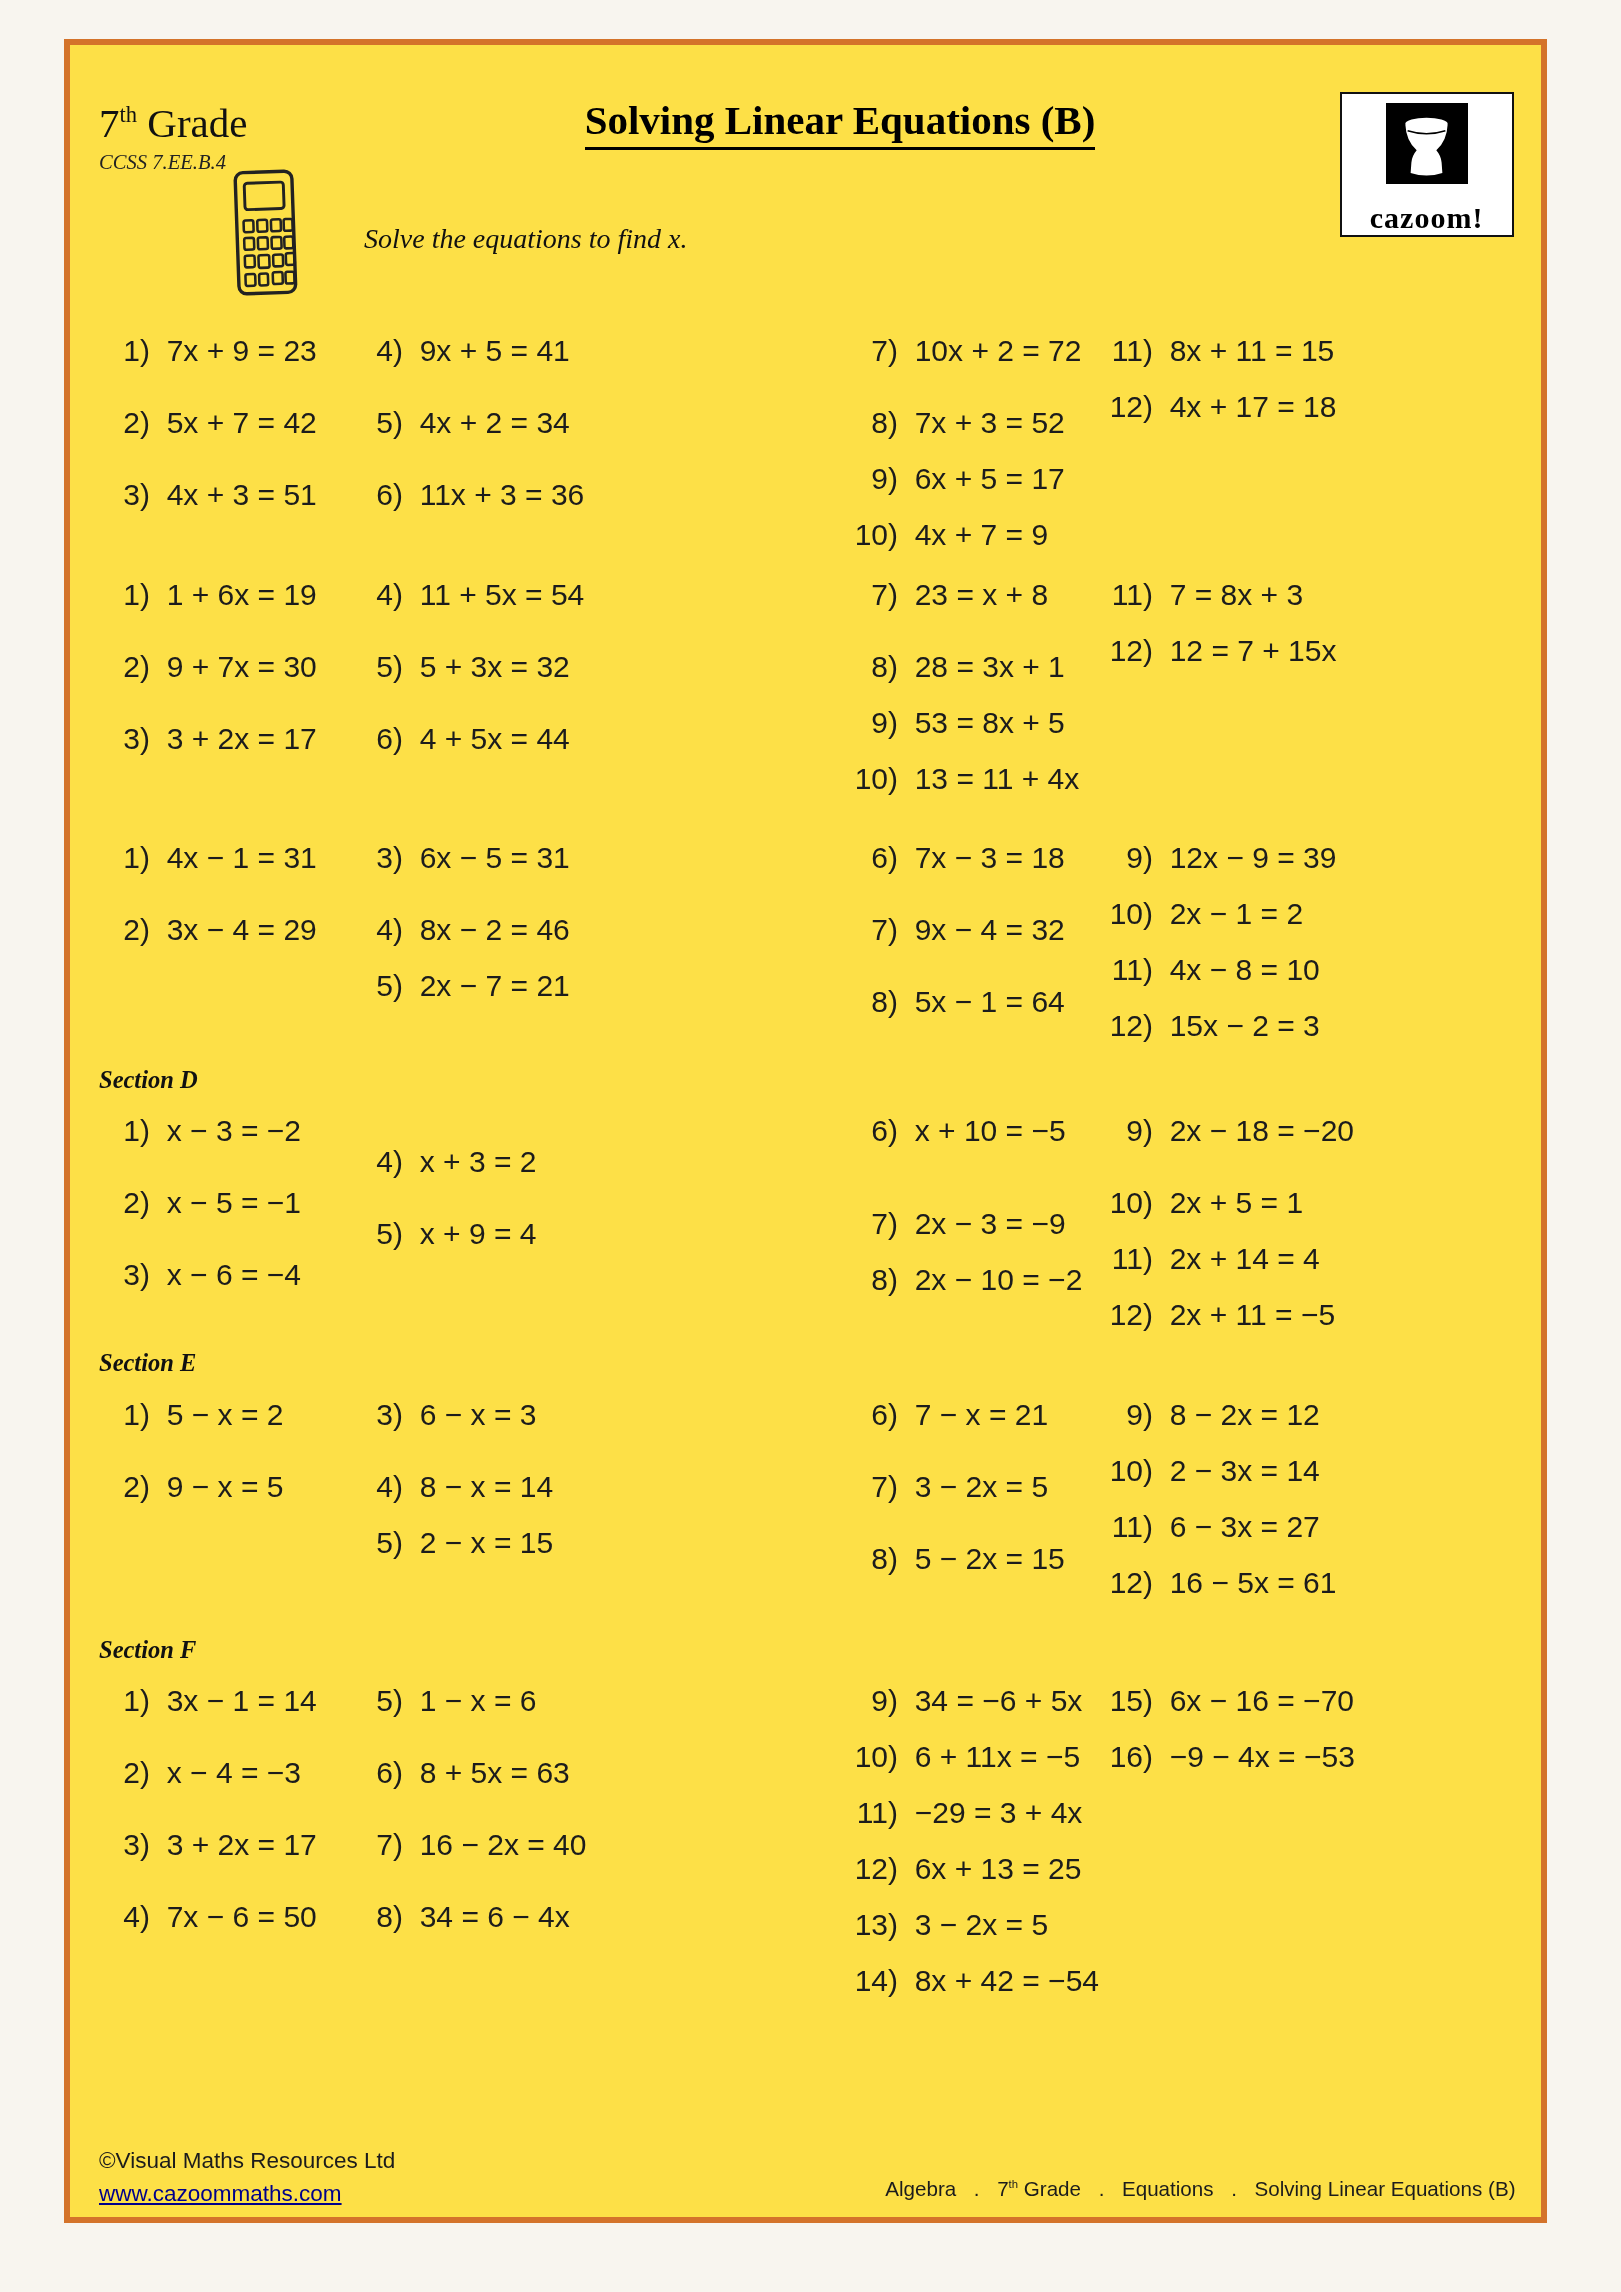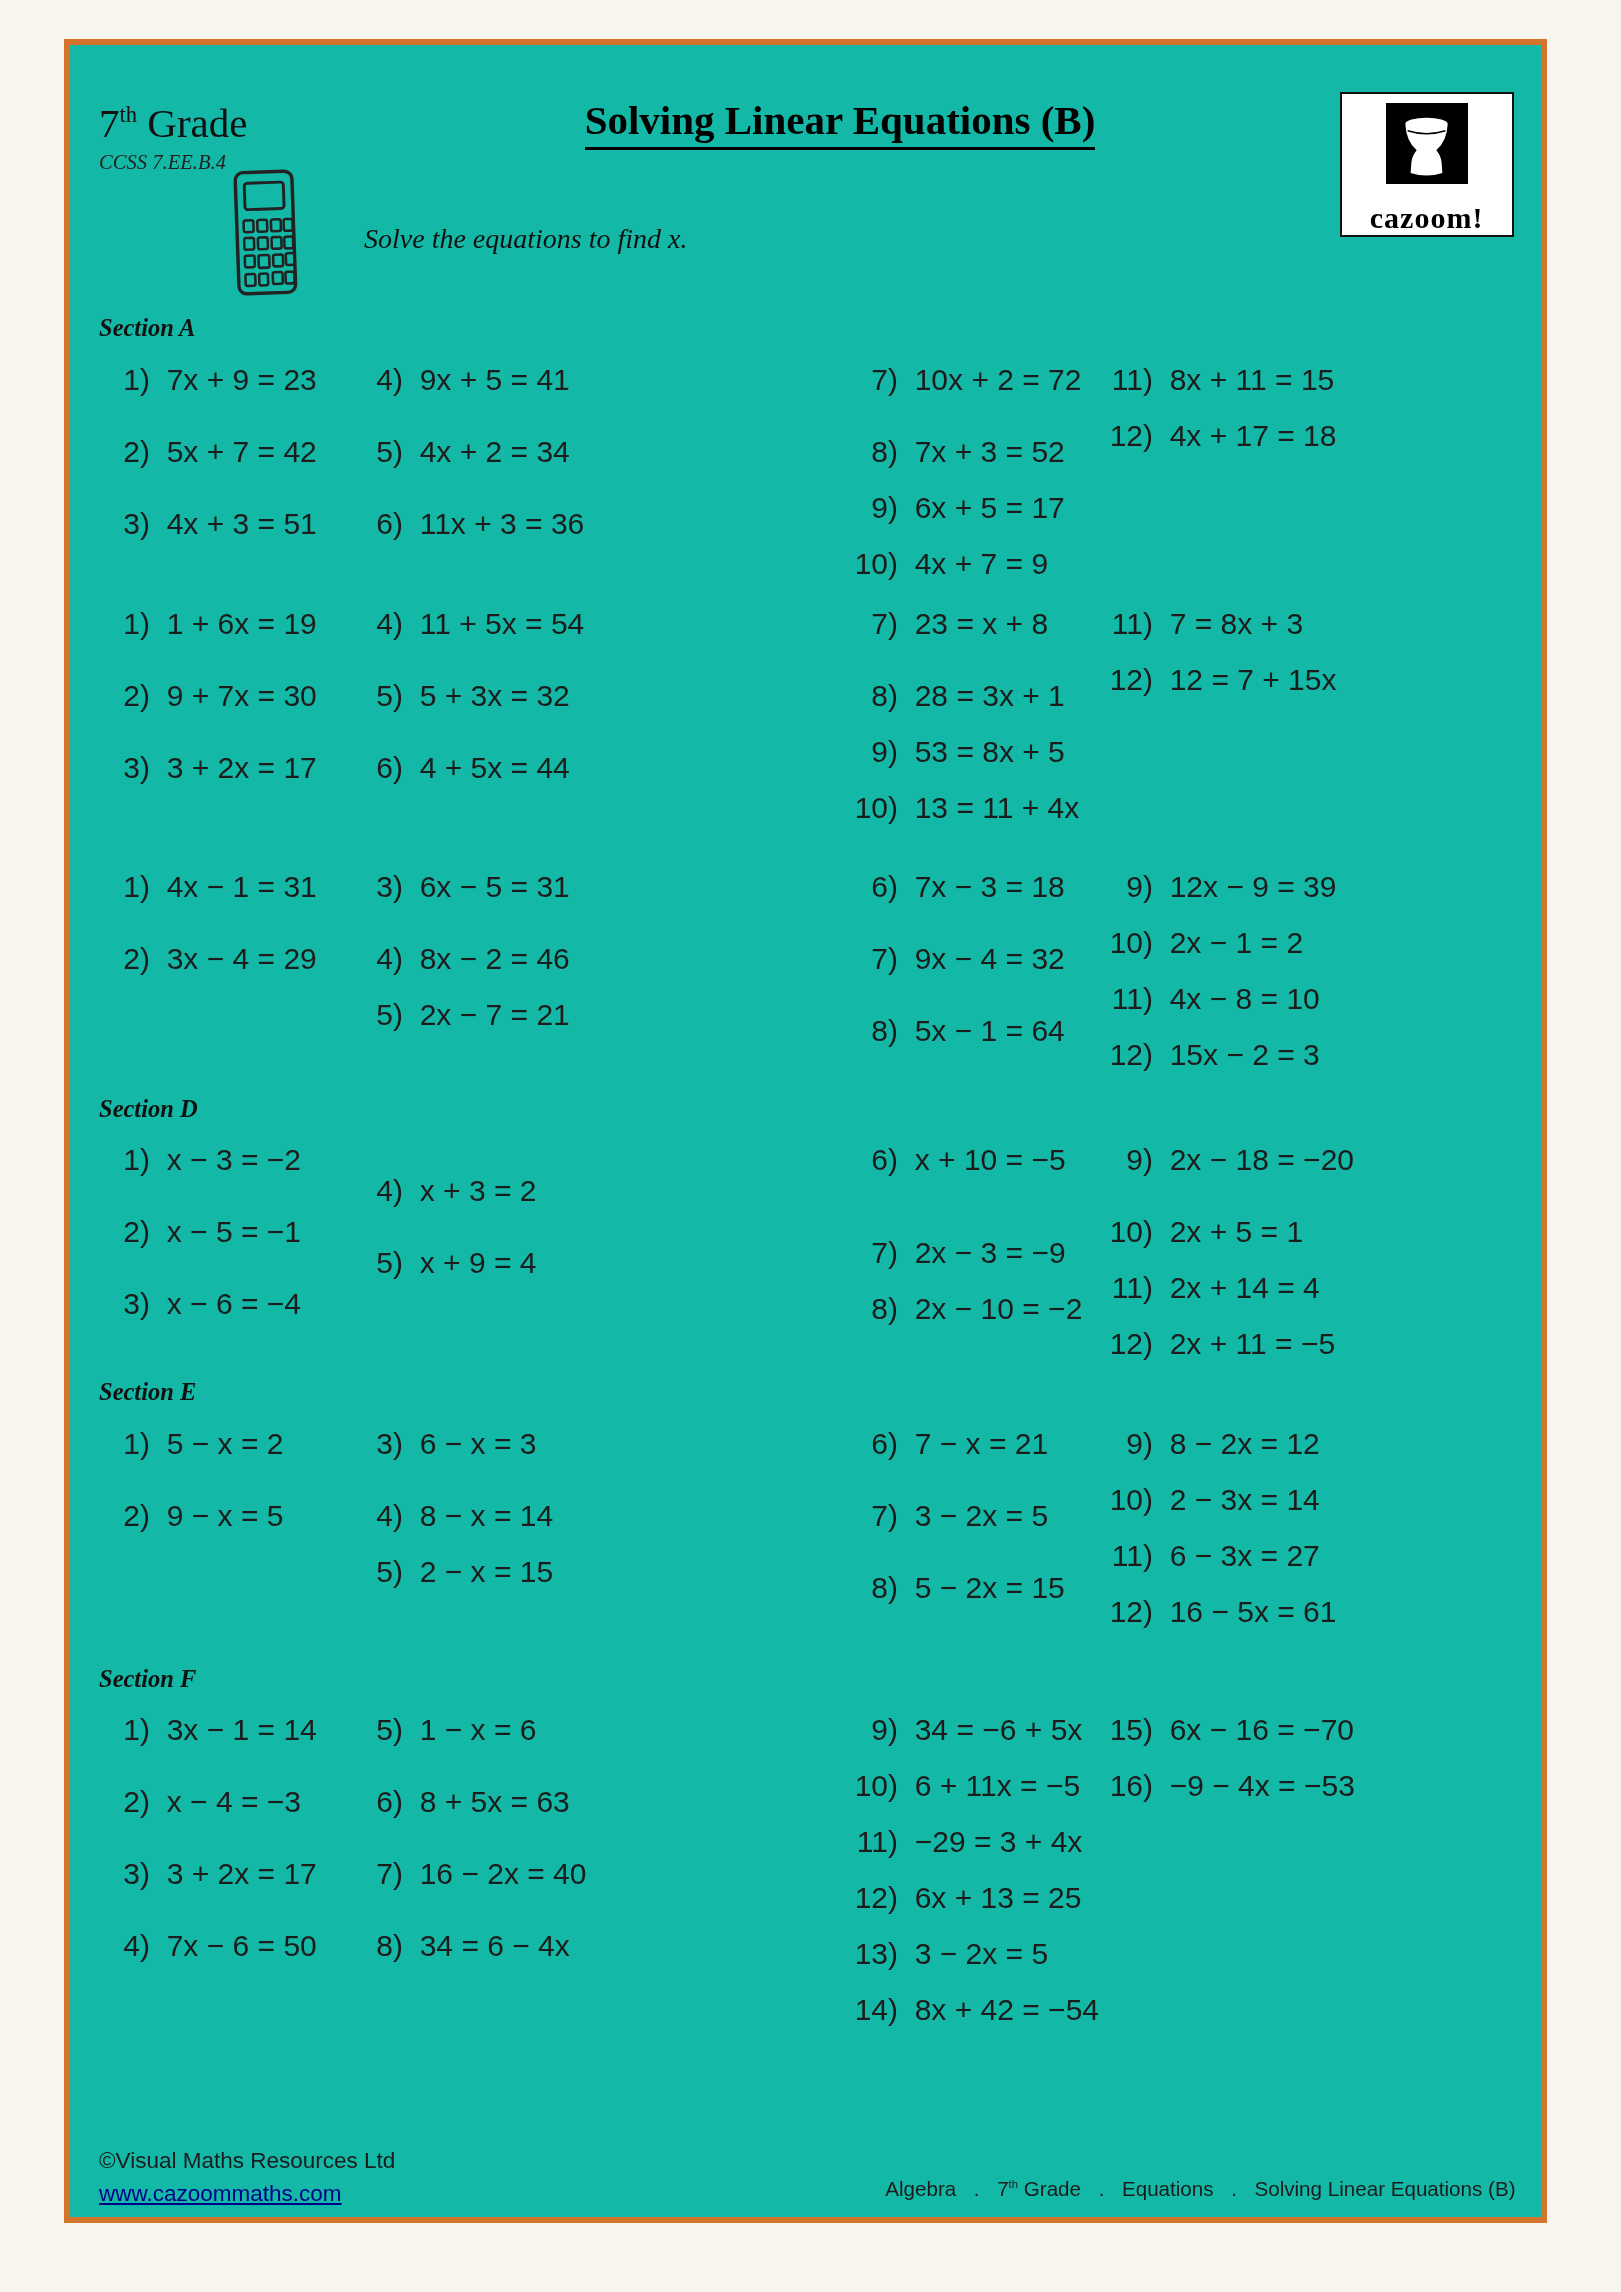--- a/index.html
+++ b/index.html
@@ -5,21 +5,21 @@
   html,body { margin:0; padding:0; }
   body {
     width:1621px; height:2293px; position:relative;
     background:#f8f5ef;
     font-family:"Liberation Sans","DejaVu Sans",sans-serif;
     color:#1f1f1f;
   }
   .sheet {
     position:absolute; left:64px; top:39px;
     width:1483px; height:2184px;
-    background:#14b8a6;
+    background:#fde047;
     border:6.9px solid #d4732a;
     box-sizing:border-box;
   }
   
   .grade-block { position:absolute; left:29px; top:54px; }
   .grade { font-family:"Liberation Serif","DejaVu Serif",serif; font-size:41px; color:#111; }
   .grade sup { font-size:55%; }
   .ccss { font-family:"Liberation Serif","DejaVu Serif",serif; font-style:italic; font-size:20.6px; margin-top:3.9px; color:#222; }
   .title-wrap { position:absolute; left:294px; right:225px; top:51px; text-align:center; }
   .title {
@@ -116,21 +116,20 @@
           <rect x="25" y="108" width="9" height="12" rx="2"></rect>
           <rect x="39" y="107" width="10" height="12" rx="2"></rect>
           <rect x="52" y="107" width="9" height="12" rx="2"></rect>
       </g>
     </svg>
   </div>
 
   <div class="content">
 
     <div class="section s0">
-      <div class="sec-head">Section A</div>
       <div class="grid">
         <div class="col">
           <div class="item">
               <span class="n">1)</span>
               <span class="e">7x + 9 = 23</span>
             </div>
           <div class="item gw">
               <span class="n">2)</span>
               <span class="e">5x + 7 = 42</span>
             </div>

